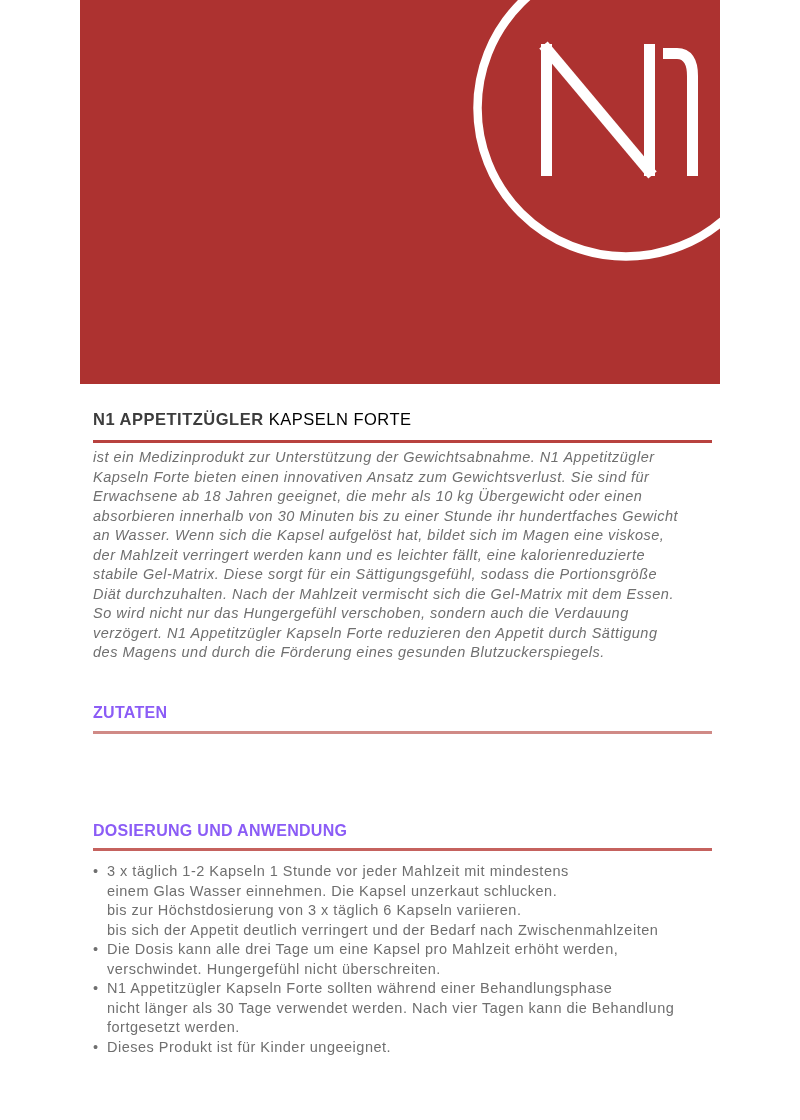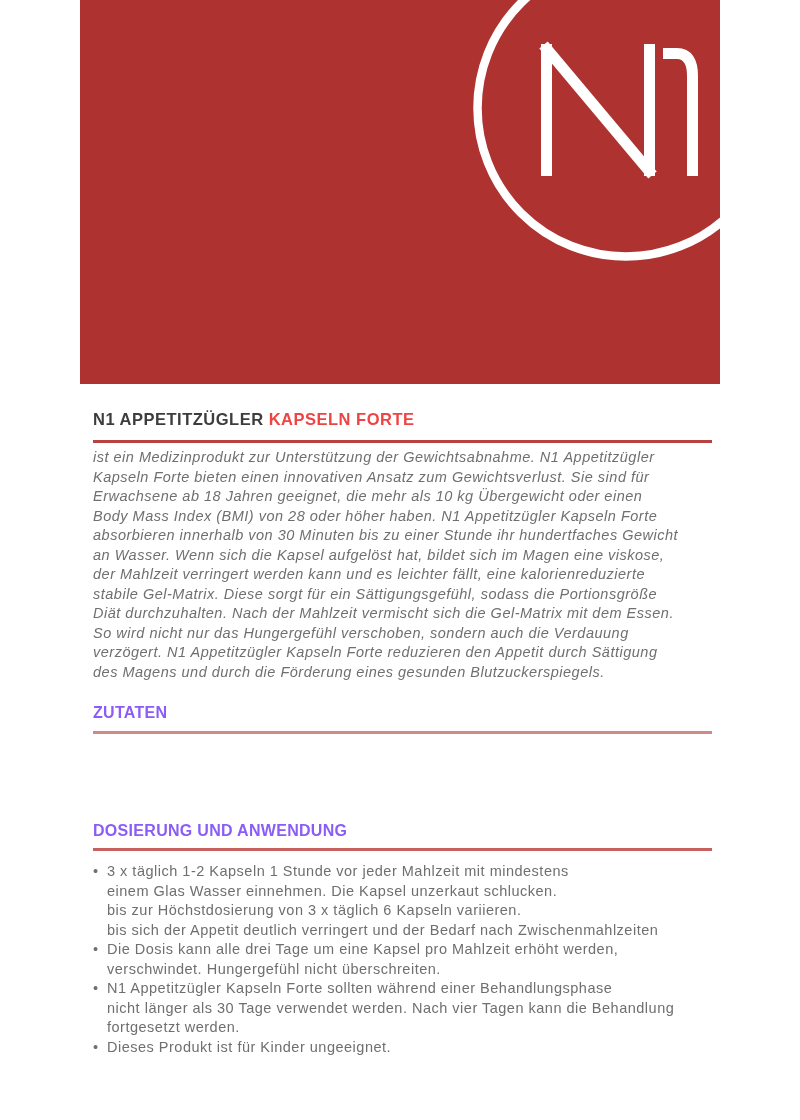--- a/index.html
+++ b/index.html
@@ -19,21 +19,21 @@
     background: #ad3230;
     overflow: hidden;
   }
   .banner svg { position: absolute; left: 0; top: 0; display: block; }
 
   h1.title {
     position: absolute; left: 93px; top: 407px; width: 620px;
     font-size: 16.5px; line-height: 24px; letter-spacing: 0.5px;
     font-weight: 700; color: #3d3d3d; white-space: nowrap;
   }
-  h1.title .t-variant { font-weight: 700; color: #ef4444; }
+  h1.title .t-variant { font-weight: 400; color: #000000; }
 
   .rule { position: absolute; left: 93px; width: 619px; height: 3px; }
   .rule-title     { top: 440px; background: #b8423f; }
   .rule-zutaten   { top: 731px; background: #d08a86; }
   .rule-dosierung { top: 848px; background: #c5625e; }
 
   h2.section-heading {
     position: absolute; left: 93px; width: 620px;
     font-size: 16px; line-height: 20px; letter-spacing: 0.3px;
     font-weight: 700; color: #8b5cf6; white-space: nowrap;
@@ -76,21 +76,20 @@
     </svg>
   </header>
 
   <h1 class="title"><span class="t-bold">N1 APPETITZÜGLER</span> <span class="t-variant">KAPSELN FORTE</span></h1>
   <div class="rule rule-title"></div>
 
   <section class="textblock intro-block">
     <div class="ln">ist ein Medizinprodukt zur Unterstützung der Gewichtsabnahme. N1 Appetitzügler</div>
     <div class="ln">Kapseln Forte bieten einen innovativen Ansatz zum Gewichtsverlust. Sie sind für</div>
     <div class="ln">Erwachsene ab 18 Jahren geeignet, die mehr als 10 kg Übergewicht oder einen</div>
-    <div class="ln">Body Mass Index (BMI) von 28 oder höher haben. N1 Appetitzügler Kapseln Forte</div>
     <div class="ln">absorbieren innerhalb von 30 Minuten bis zu einer Stunde ihr hundertfaches Gewicht</div>
     <div class="ln">an Wasser. Wenn sich die Kapsel aufgelöst hat, bildet sich im Magen eine viskose,</div>
     <div class="ln">der Mahlzeit verringert werden kann und es leichter fällt, eine kalorienreduzierte</div>
     <div class="ln">stabile Gel-Matrix. Diese sorgt für ein Sättigungsgefühl, sodass die Portionsgröße</div>
     <div class="ln">Diät durchzuhalten. Nach der Mahlzeit vermischt sich die Gel-Matrix mit dem Essen.</div>
     <div class="ln">So wird nicht nur das Hungergefühl verschoben, sondern auch die Verdauung</div>
     <div class="ln">verzögert. N1 Appetitzügler Kapseln Forte reduzieren den Appetit durch Sättigung</div>
     <div class="ln">des Magens und durch die Förderung eines gesunden Blutzuckerspiegels.</div>
   </section>
 

